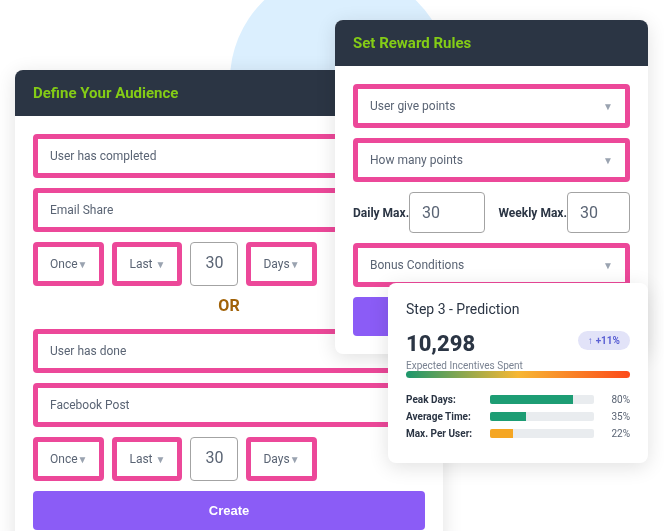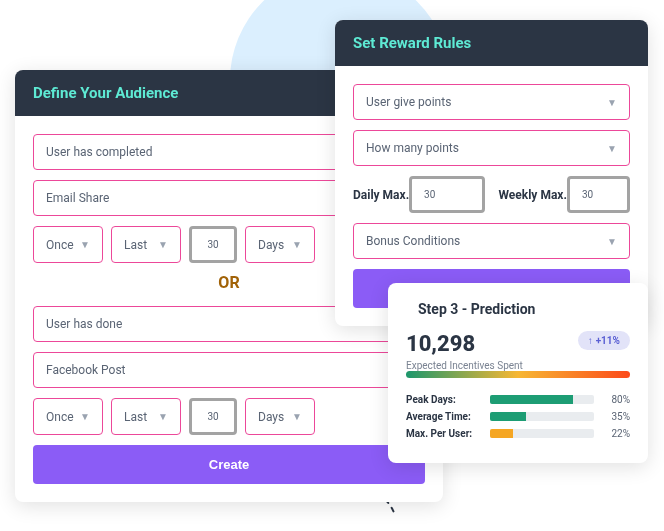--- a/index.html
+++ b/index.html
@@ -52,57 +52,57 @@
   }
   .card-prediction {
     top: 283px;
     left: 388px;
     width: 260px;
     z-index: 3;
     padding: 18px;
   }
   .card-header {
     background: #2b3544;
-    color: #5eead4;
+    color: #84cc16;
     font-weight: 700;
     font-size: 15px;
     padding: 14px 18px;
   }
   .card-body {
     padding: 18px;
   }
   .select {
     display: flex;
     align-items: center;
     justify-content: space-between;
-    border: 1px solid #ec4899;
+    border: 5px solid #ec4899;
     border-radius: 4px;
     background: #fff;
     padding: 10px 12px;
     font-size: 12px;
     color: #5a6474;
     margin-bottom: 10px;
     cursor: pointer;
   }
   .select .chevron {
     color: #9aa3b0;
     font-size: 10px;
   }
   .row {
     display: flex;
     gap: 8px;
     margin-bottom: 10px;
   }
   .row .select { margin-bottom: 0; flex: 1; }
   .row .select.sm { flex: 0 0 auto; min-width: 70px; }
   .input-box {
-    border: 3px solid #a3a3a3;
+    border: 1px solid #a3a3a3;
     border-radius: 4px;
     padding: 10px 12px;
-    font-size: 10px;
+    font-size: 16px;
     color: #5a6474;
     text-align: center;
     min-width: 48px;
   }
   .btn-create {
     background: #8b5cf6;
     color: #fff;
     border: none;
     border-radius: 4px;
     width: 100%;
@@ -132,24 +132,23 @@
   .reward-row {
     display: flex;
     gap: 14px;
     margin-bottom: 10px;
   }
   .reward-row .label-inline { flex: 1; }
   .reward-row .input-box { flex: 1; text-align: left; }
   
   .pred-title {
     font-size: 14px;
-    font-weight: 700;
+    font-weight: 400;
     color: #2b3544;
     margin-bottom: 14px;
-    margin-left: 12px;
   }
   .pred-top {
     display: flex;
     justify-content: space-between;
     align-items: flex-start;
     margin-bottom: 4px;
     gap: 16px;
   }
   .pred-num {
     font-size: 22px;

